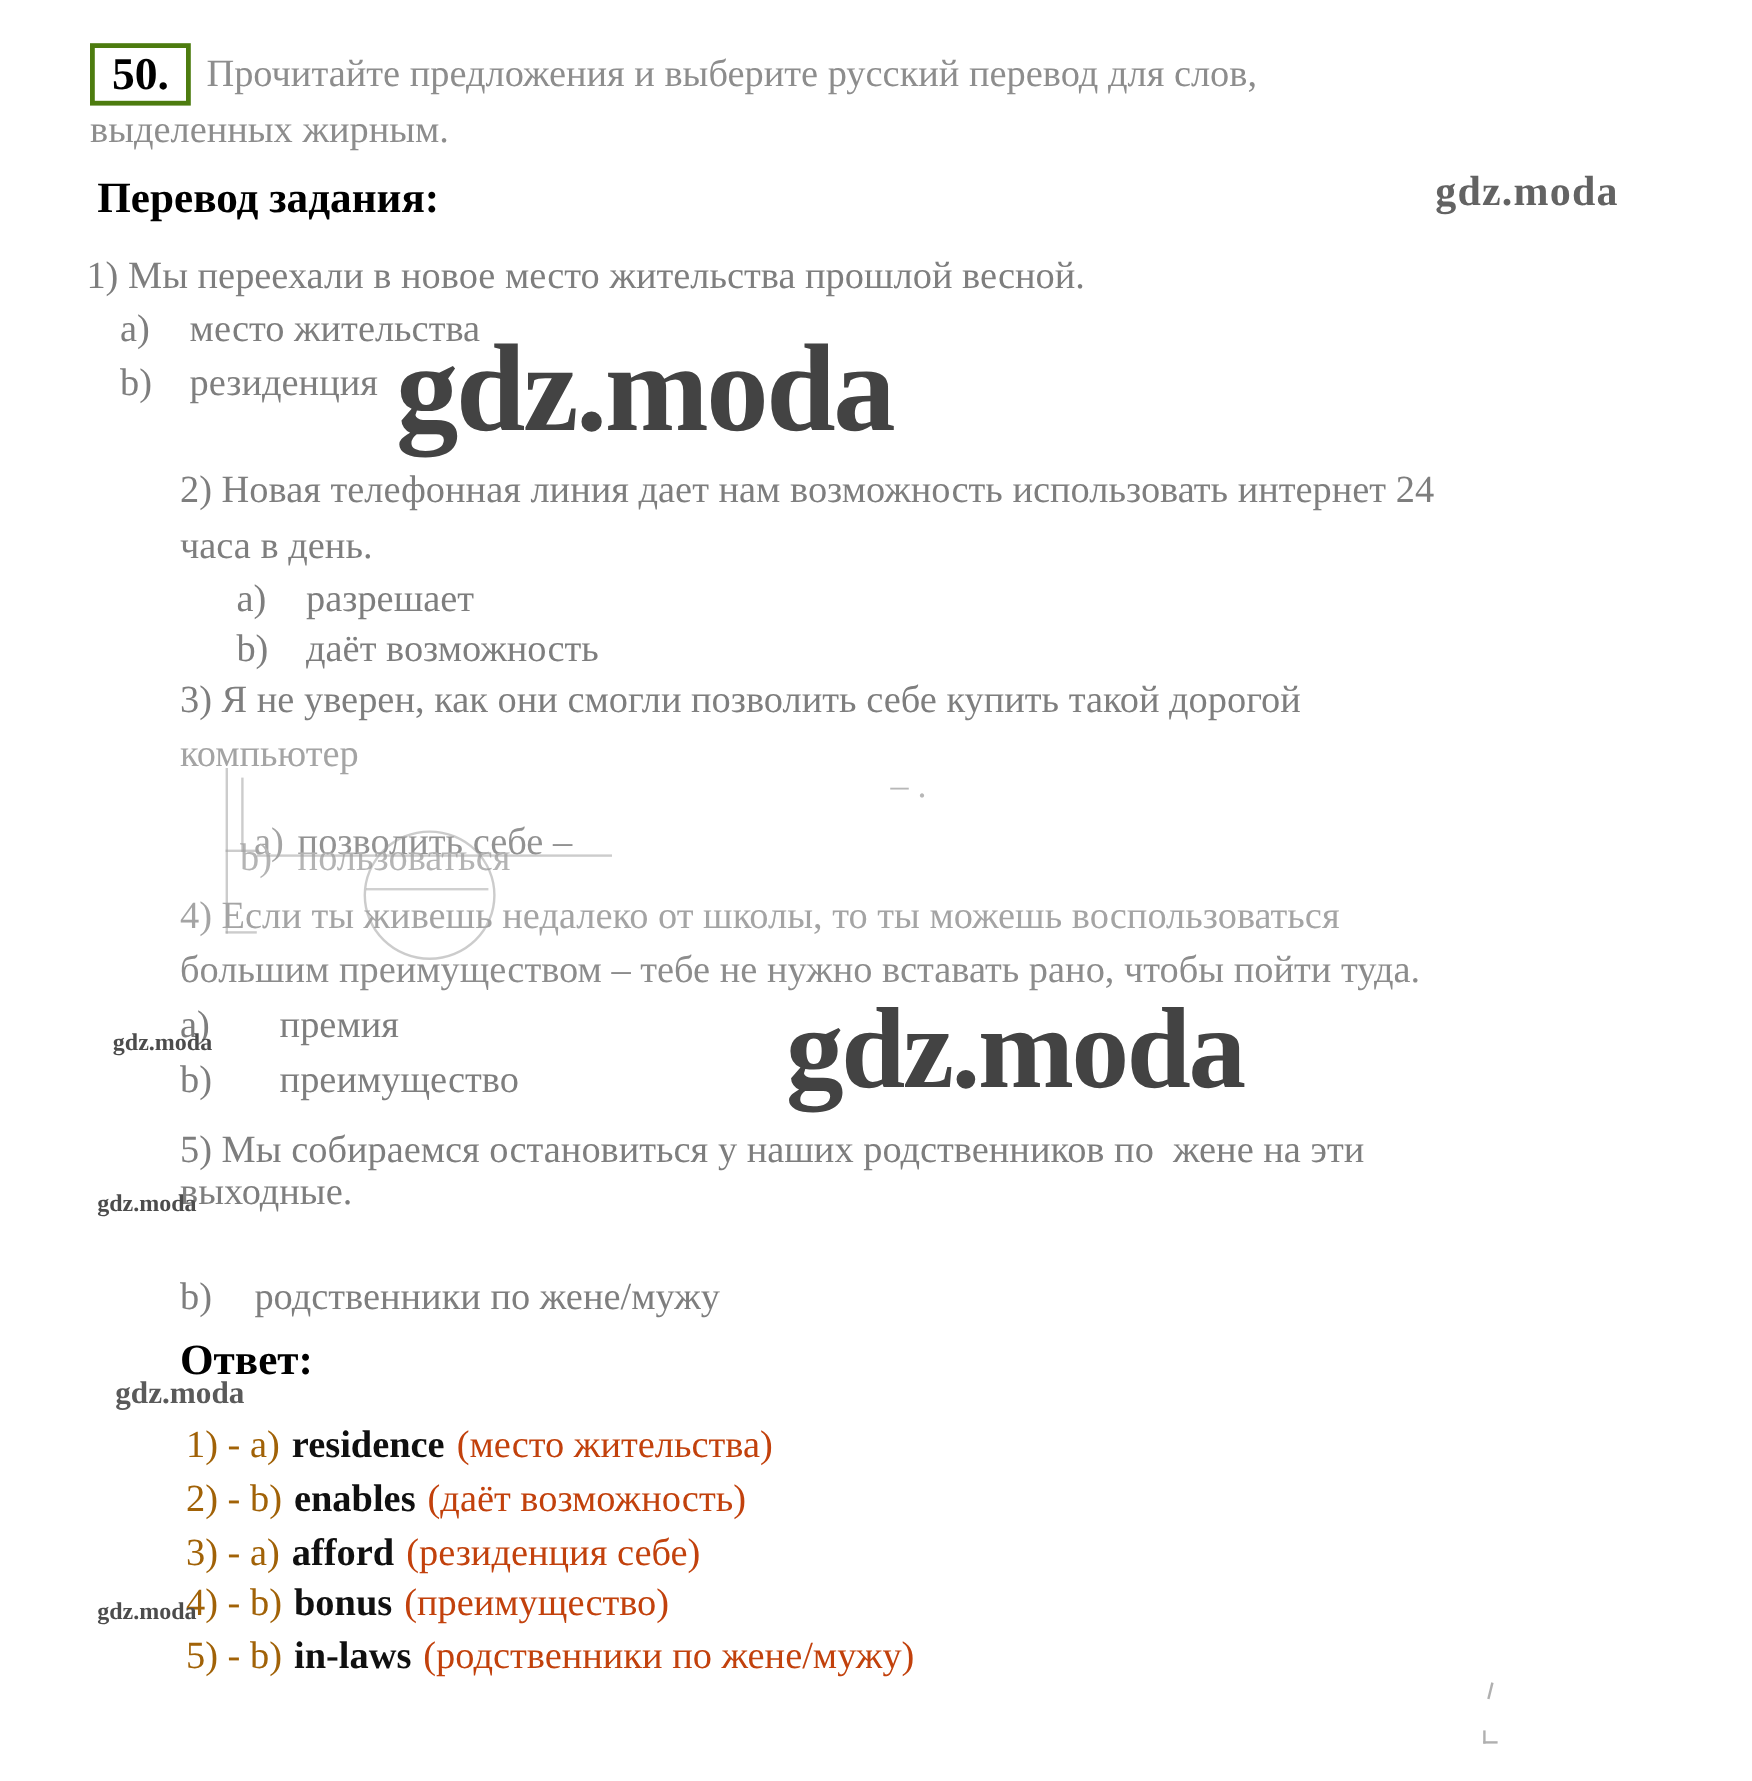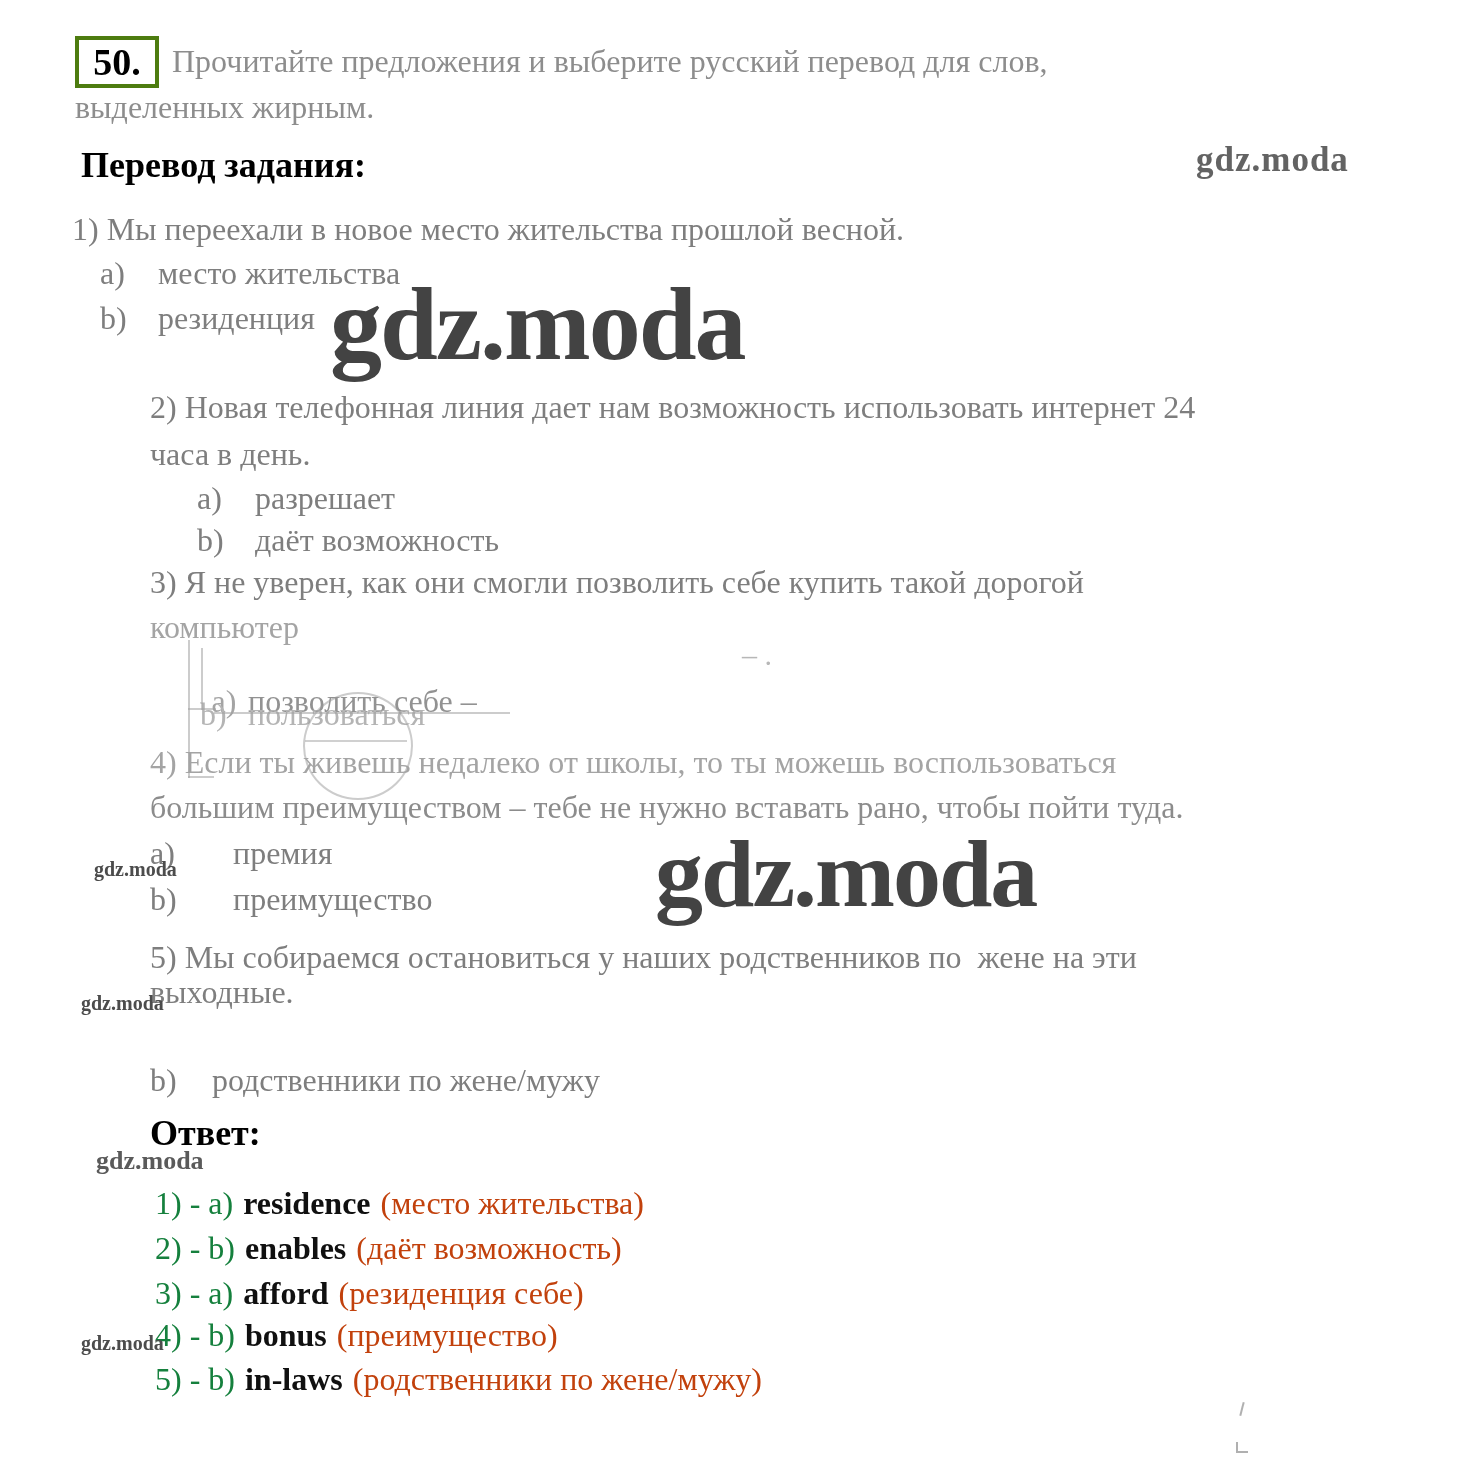--- a/index.html
+++ b/index.html
@@ -17,21 +17,21 @@
     font-weight:bold;font-size:38px;color:#000;background:#fff;
   }
   .wm{position:absolute;font-weight:bold;font-family:"Liberation Serif",serif;white-space:pre;}
   .wm-top{left:1196px;top:140px;font-size:35px;color:#636363;letter-spacing:1px;}
   .wm-big1{left:330px;top:264px;font-size:104px;color:#434343;letter-spacing:-2px;}
   .wm-big2{left:655px;top:818px;font-size:96px;color:#434343;letter-spacing:-2px;}
   .wm-s1{left:94px;top:858px;font-size:20px;color:#4c4c4c;}
   .wm-s2{left:81px;top:992px;font-size:20px;color:#4c4c4c;}
   .wm-s3{left:96px;top:1146px;font-size:26px;color:#5a5a5a;}
   .wm-s4{left:81px;top:1332px;font-size:20px;color:#4c4c4c;}
-  .ans .ans-prefix{color:#15803d;}
+  .ans .ans-prefix{color:#a16207;}
   .ans .ans-word{color:#101010;font-weight:bold;margin:0 10px;}
   .ans .ans-trans{color:#c2410c;}
   .faded1{color:#a4a4a4;text-align:center;}
   .faded2{color:#b4b4b4;}
   .faded3{color:#929292;}
   
   .ghost{position:absolute;background:#a2a2a2;opacity:.55;}
   .ghost-circle{
     position:absolute;left:303px;top:692px;width:106px;height:104px;
     border:2px solid #9a9a9a;border-radius:50%;opacity:.5;background:transparent;

